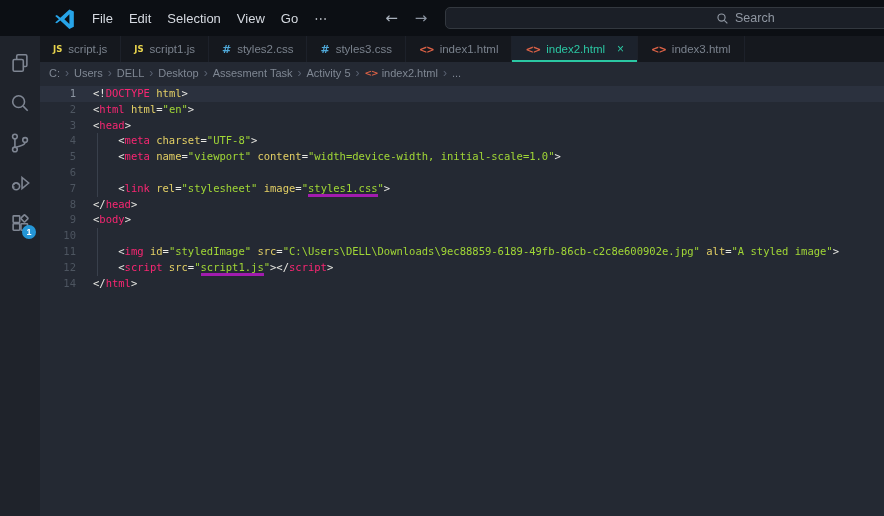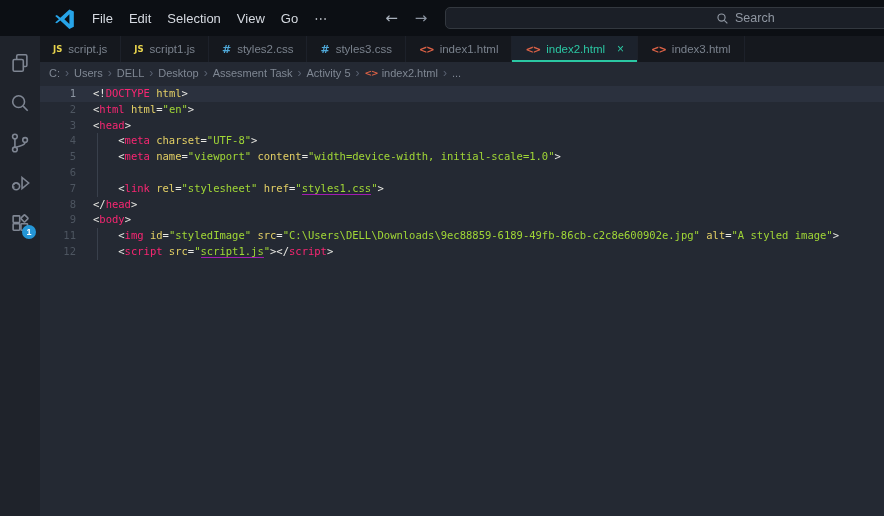--- a/index.html
+++ b/index.html
@@ -77,21 +77,21 @@
   .code-line.guide::before {
     content:""; position:absolute; left:57px; top:0; bottom:0; width:1px; background:#39404c;
   }
   .code-line.current { background:rgba(130,152,190,0.08); }
   .code-line.current .ln { color:#8d96a3; }
   .tk-p   { color:#e9e9e4; }
   .tk-tag { color:var(--tag_pink,#f92672); }
   .tk-attr{ color:var(--attr_yellow,#e3cf65); }
   .tk-str { color:var(--string_green,#a0d636); }
   .tk-txt { color:#eceae4; }
-  .tk-link{ color:var(--string_green,#a0d636); border-bottom:1px solid #a21caf; }
+  .tk-link{ color:var(--string_green,#a0d636); border-bottom:3px solid #a21caf; }
 </style>
 </head>
 <body>
 
 <div class="window">
 
   <div class="titlebar">
     <svg class="logo" viewBox="0 0 18 18">
       <path fill="#27a4e8" d="M13.2 1.2 L5.4 8.4 L2.4 6.1 L1 6.8 L4.2 9.6 L1 12.4 L2.4 13.1 L5.4 10.8 L13.2 18 L17 16.1 V3.1 Z"></path>
       <path fill="#0c0f14" d="M13.2 5.4 L8.9 9.6 L13.2 13.8 Z"></path>
@@ -246,35 +246,43 @@
           </div>
           <div class="code-line guide">
             <span class="ln">5</span>
             <span class="code-text"><span class="tk-p">    &lt;</span><span class="tk-tag">meta</span><span class="tk-attr"> name</span><span class="tk-p">=</span><span class="tk-str">"viewport"</span><span class="tk-attr"> content</span><span class="tk-p">=</span><span class="tk-str">"width=device-width, initial-scale=1.0"</span><span class="tk-p">&gt;</span></span>
           </div>
           <div class="code-line guide">
             <span class="ln">6</span>
           </div>
           <div class="code-line guide">
             <span class="ln">7</span>
-            <span class="code-text"><span class="tk-p">    &lt;</span><span class="tk-tag">link</span><span class="tk-attr"> rel</span><span class="tk-p">=</span><span class="tk-str">"stylesheet"</span><span class="tk-attr"> href</span><span class="tk-p">=</span><span class="tk-str">"</span><span class="tk-link">styles1.css</span><span class="tk-str">"</span><span class="tk-p">&gt;</span></span>
+            <span class="code-text"><span class="tk-p">    &lt;</span><span class="tk-tag">link</span><span class="tk-attr"> rel</span><span class="tk-p">=</span><span class="tk-str">"stylesheet"</span><span class="tk-attr"> image</span><span class="tk-p">=</span><span class="tk-str">"</span><span class="tk-link">styles1.css</span><span class="tk-str">"</span><span class="tk-p">&gt;</span></span>
           </div>
           <div class="code-line">
             <span class="ln">8</span>
             <span class="code-text"><span class="tk-p">&lt;/</span><span class="tk-tag">head</span><span class="tk-p">&gt;</span></span>
           </div>
           <div class="code-line">
             <span class="ln">9</span>
             <span class="code-text"><span class="tk-p">&lt;</span><span class="tk-tag">body</span><span class="tk-p">&gt;</span></span>
           </div>
           <div class="code-line guide">
+            <span class="ln">10</span>
+            <span class="code-text"></span>
+          </div>
+          <div class="code-line guide">
             <span class="ln">11</span>
             <span class="code-text"><span class="tk-p">    &lt;</span><span class="tk-tag">img</span><span class="tk-attr"> id</span><span class="tk-p">=</span><span class="tk-str">"styledImage"</span><span class="tk-attr"> src</span><span class="tk-p">=</span><span class="tk-str">"C:\Users\DELL\Downloads\9ec88859-6189-49fb-86cb-c2c8e600902e.jpg"</span><span class="tk-attr"> alt</span><span class="tk-p">=</span><span class="tk-str">"A styled image"</span><span class="tk-p">&gt;</span></span>
           </div>
           <div class="code-line guide">
             <span class="ln">12</span>
             <span class="code-text"><span class="tk-p">    &lt;</span><span class="tk-tag">script</span><span class="tk-attr"> src</span><span class="tk-p">=</span><span class="tk-str">"</span><span class="tk-link">script1.js</span><span class="tk-str">"</span><span class="tk-p">&gt;&lt;/</span><span class="tk-tag">script</span><span class="tk-p">&gt;</span></span>
           </div>
+          <div class="code-line">
+            <span class="ln">14</span>
+            <span class="code-text"><span class="tk-p">&lt;/</span><span class="tk-tag">html</span><span class="tk-p">&gt;</span></span>
+          </div>
         </div>
     </div>
 
   </div>
 </div>
 
 </body></html>

